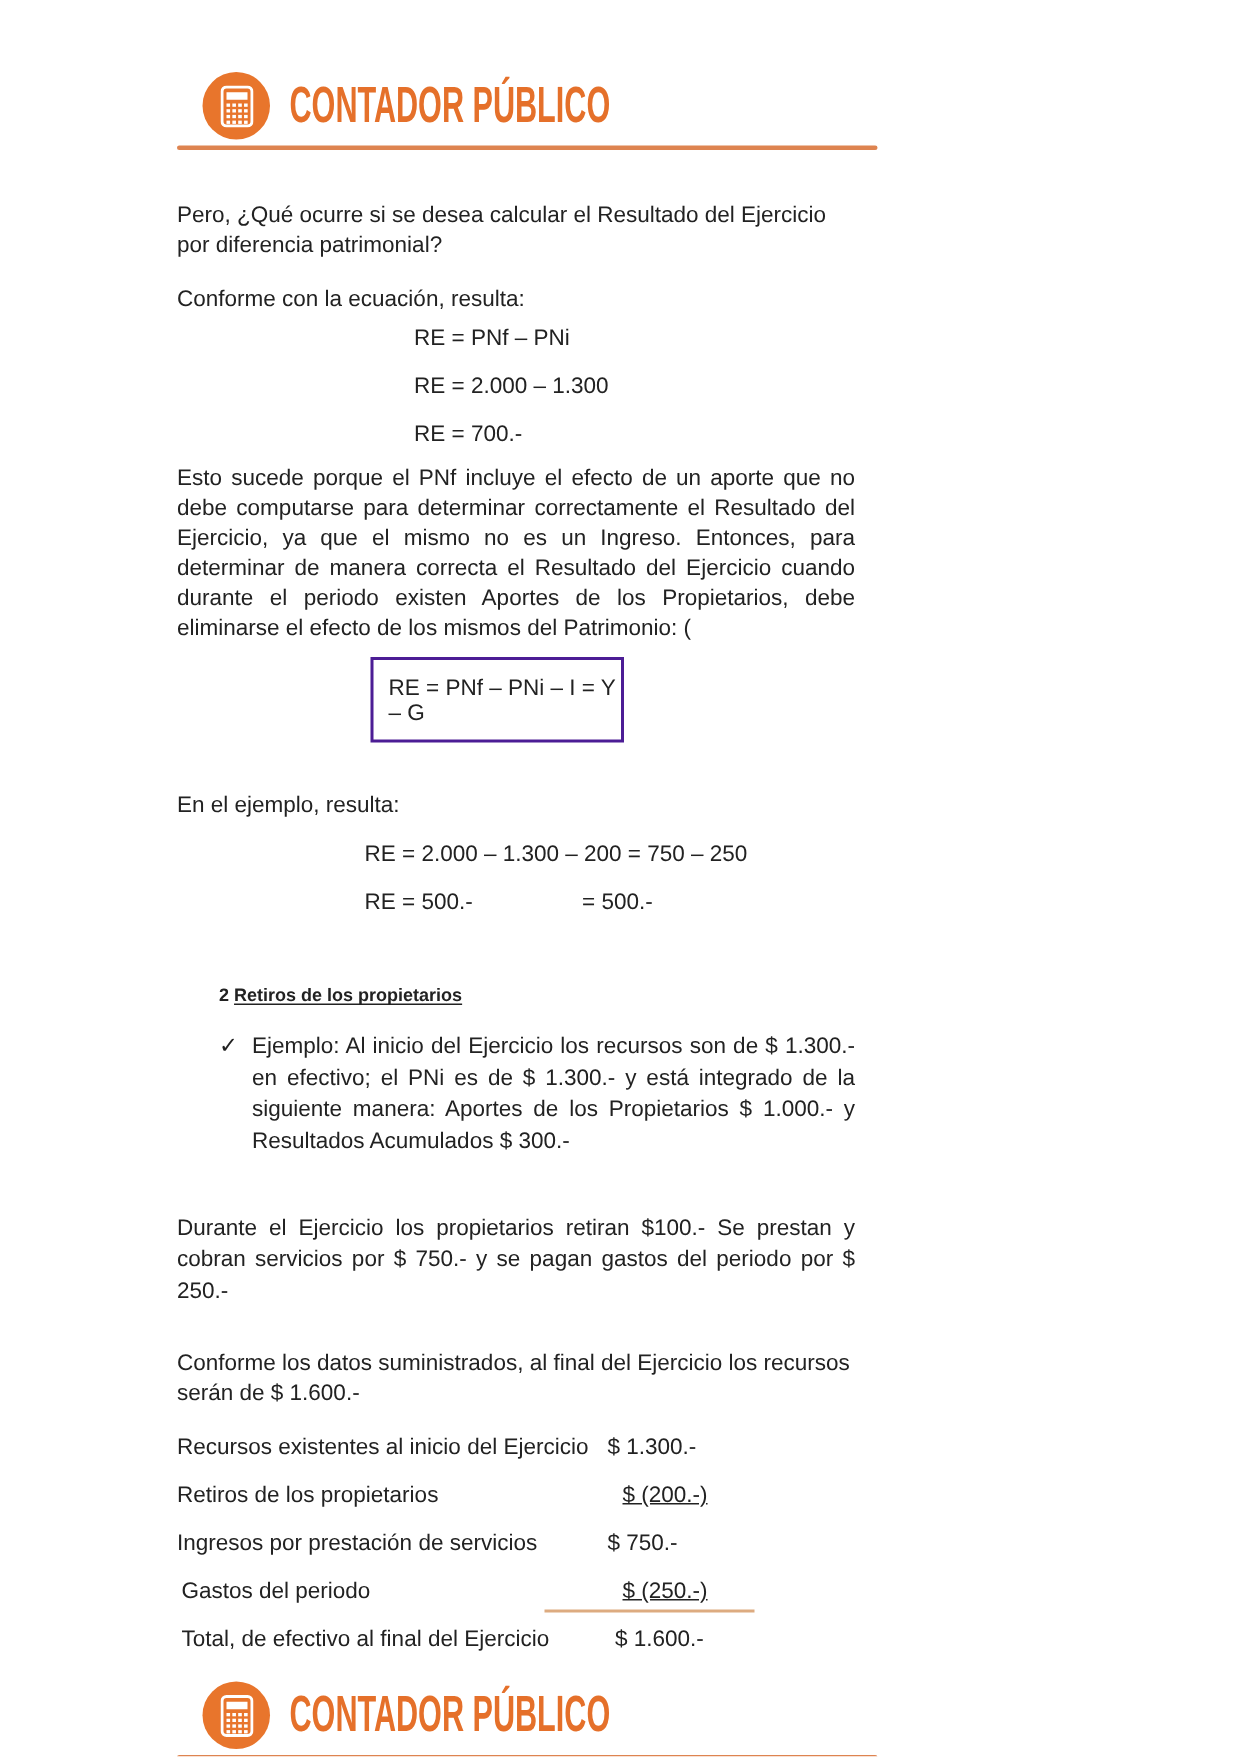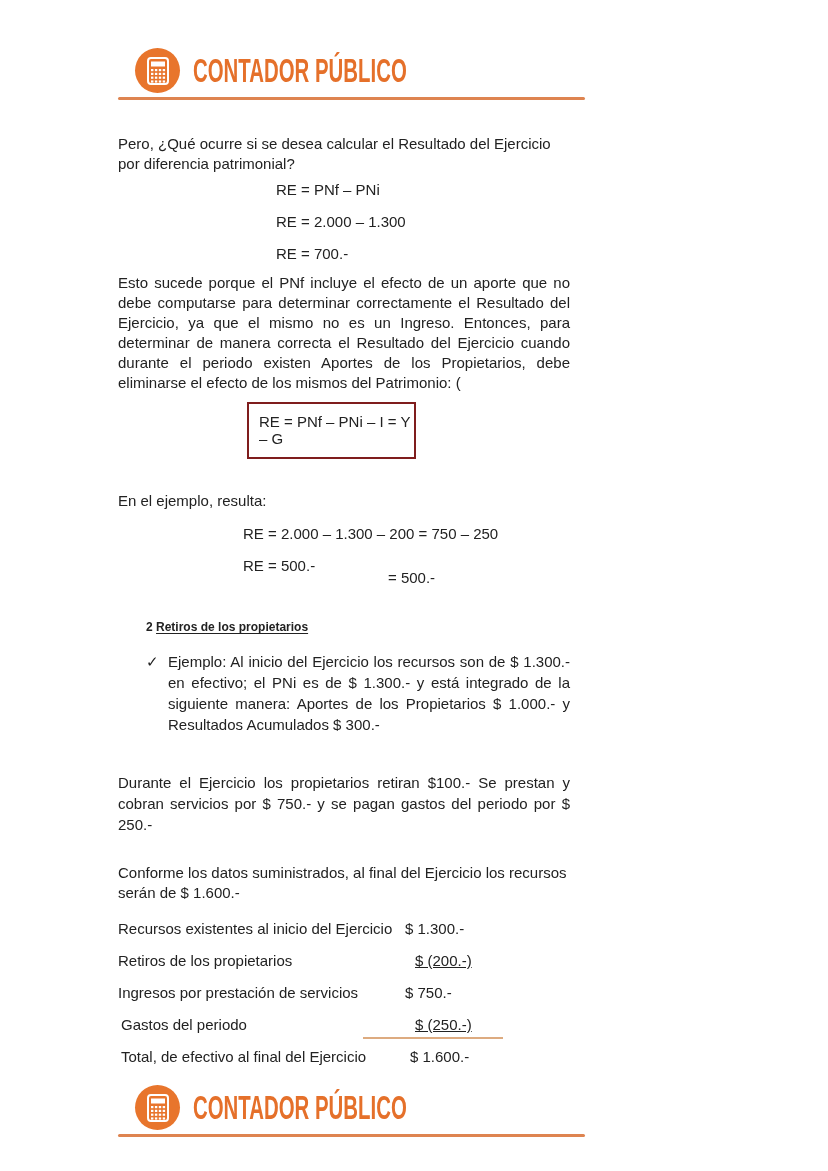--- a/index.html
+++ b/index.html
@@ -36,30 +36,30 @@
   .p-intro   { margin-top:34px; }
   .p-conforme{ margin-top:16px; }
   .eq { margin-left:158px; }
   .eq1 { margin-top:6px; }
   .eq2, .eq3 { margin-top:12px; }
   .p-expl { margin-top:9px; text-align:justify; }
 
   .eq-box {
     margin-top:9px; margin-left:129px;
     width:155px; height:33px;
-    border:2px solid #7f1d1d;
+    border:2px solid #4c1d95;
     padding:10px 0 10px 10px;
-    display:flex; align-items:flex-end;
+    display:flex; align-items:flex-start;
   }
 
   .p-ejemplo { margin-top:32px; }
   .eq-b { margin-left:125px; }
   .eq4 { margin-top:13px; }
   .eq5 { margin-top:12px; position:relative; }
-  .eq5 .right { position:absolute; left:145px; top:12px; }
+  .eq5 .right { position:absolute; left:145px; top:0; }
 
   .heading { margin-top:41px; margin-left:28px; font-weight:700; font-size:12px; line-height:21px; }
   .heading .title { text-decoration:underline; text-underline-offset:2px; }
 
   .p-retiros { margin-top:11px; text-align:justify; }
 
   .bullet { display:flex; margin-top:13px; margin-left:28px; line-height:21px; }
   .bullet .marker { flex:0 0 22px; }
   .bullet .txt { flex:1; text-align:justify; margin-right:0; }
 
@@ -108,20 +108,21 @@
             <rect x="15.7" y="23.4" width="2.4" height="2.2"></rect>
         </g>
       </svg>
     </div>
     <div class="brand-title">CONTADOR PÚBLICO</div>
   </div>
   <div class="rule"></div>
 
   <div class="content">
     <p class="p-intro">Pero, ¿Qué ocurre si se desea calcular el Resultado del Ejercicio por diferencia patrimonial?</p>
+    <p class="p-conforme">Conforme con la ecuación, resulta:</p>
 
     <p class="eq eq1">RE = PNf – PNi</p>
     <p class="eq eq2">RE = 2.000 – 1.300</p>
     <p class="eq eq3">RE = 700.-</p>
 
     <p class="p-expl">Esto sucede porque el PNf incluye el efecto de un aporte que no debe computarse para determinar correctamente el Resultado del Ejercicio, ya que el mismo no es un Ingreso. Entonces, para determinar de manera correcta el Resultado del Ejercicio cuando durante el periodo existen Aportes de los Propietarios, debe eliminarse el efecto de los mismos del Patrimonio: (</p>
 
     <div class="eq-box">
       <span>RE = PNf – PNi – I = Y – G</span>
     </div>

